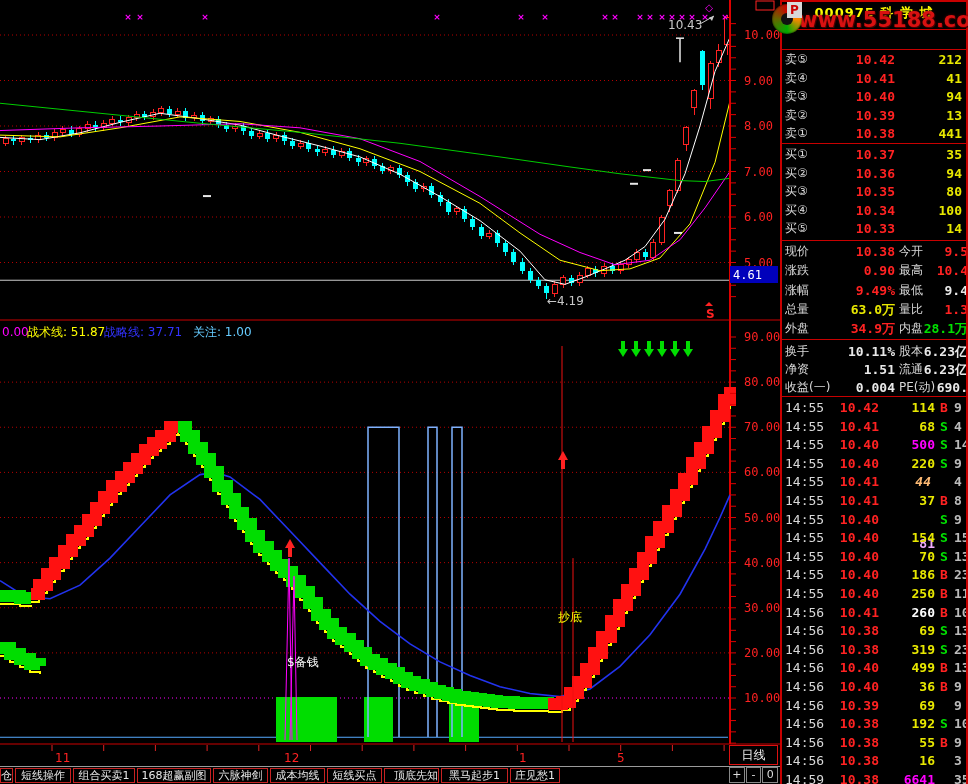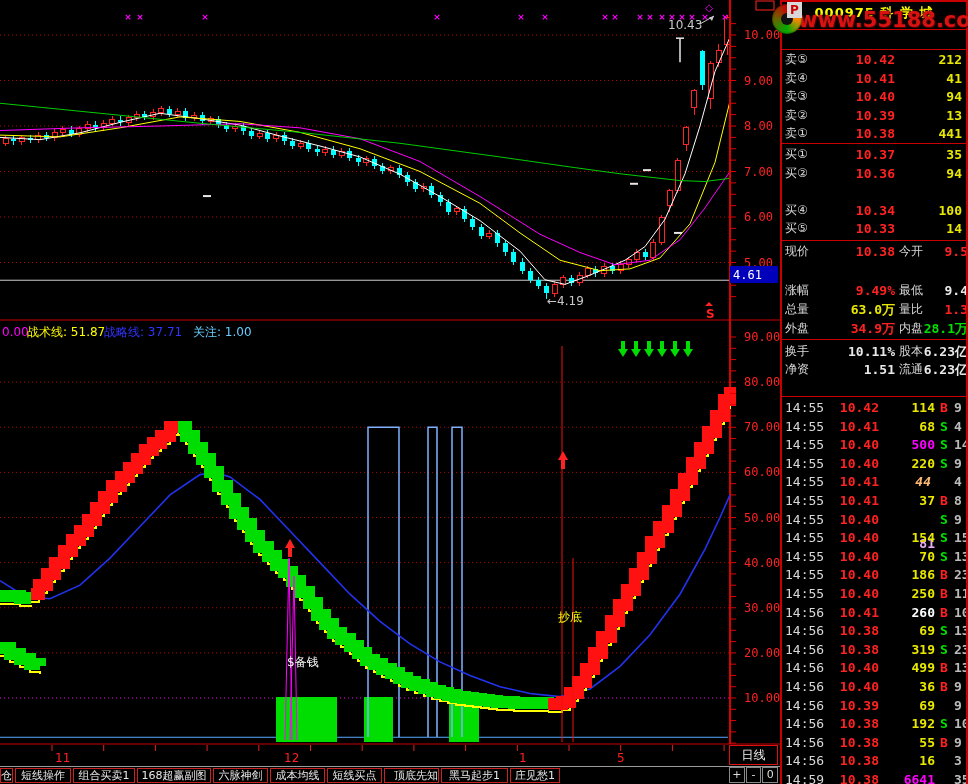--- a/index.html
+++ b/index.html
@@ -498,37 +498,48 @@
       <div class="prow" style="top: 143px;">
         <div class="lbl" style="left: 3px;">买①</div>
         <div class="num ralign" style="left: 45px; width: 68px; color: rgb(255, 34, 34);">10.37</div>
         <div class="num ralign" style="left: 120px; width: 60px; color: rgb(232, 232, 0);">35</div>
       </div>
       <div class="prow" style="top: 161.6px;">
         <div class="lbl" style="left: 3px;">买②</div>
         <div class="num ralign" style="left: 45px; width: 68px; color: rgb(255, 34, 34);">10.36</div>
         <div class="num ralign" style="left: 120px; width: 60px; color: rgb(232, 232, 0);">94</div>
       </div>
+      <div class="prow" style="top: 180.2px;">
+        <div class="lbl" style="left: 3px;">买③</div>
+        <div class="num ralign" style="left: 45px; width: 68px; color: rgb(255, 34, 34);">10.35</div>
+        <div class="num ralign" style="left: 120px; width: 60px; color: rgb(232, 232, 0);">80</div>
+      </div>
       <div class="prow" style="top: 198.8px;">
         <div class="lbl" style="left: 3px;">买④</div>
         <div class="num ralign" style="left: 45px; width: 68px; color: rgb(255, 34, 34);">10.34</div>
         <div class="num ralign" style="left: 120px; width: 60px; color: rgb(232, 232, 0);">100</div>
       </div>
       <div class="prow" style="top: 217.4px;">
         <div class="lbl" style="left: 3px;">买⑤</div>
         <div class="num ralign" style="left: 45px; width: 68px; color: rgb(255, 34, 34);">10.33</div>
         <div class="num ralign" style="left: 120px; width: 60px; color: rgb(232, 232, 0);">14</div>
       </div>
       <div class="sep" style="top: 237.5px;"></div>
       <div class="prow" style="top: 240px; padding-left: 40px;">
         <div class="lbl" style="left: 3px;">现价</div>
         <div class="num ralign" style="left: 40px; width: 73px; color: rgb(255, 34, 34);">10.38</div>
         <div class="lbl" style="left: 117px;">今开</div>
         <div class="num ralign" style="left: 140px; width: 46px; color: rgb(255, 34, 34);">9.5</div>
       </div>
+      <div class="prow" style="top: 259.3px;">
+        <div class="lbl" style="left: 3px;">涨跌</div>
+        <div class="num ralign" style="left: 40px; width: 73px; color: rgb(255, 34, 34);">0.90</div>
+        <div class="lbl" style="left: 117px;">最高</div>
+        <div class="num ralign" style="left: 140px; width: 46px; color: rgb(255, 34, 34);">10.4</div>
+      </div>
       <div class="prow" style="top: 278.6px;">
         <div class="lbl" style="left: 3px;">涨幅</div>
         <div class="num ralign" style="left: 40px; width: 73px; color: rgb(255, 34, 34);">9.49%</div>
         <div class="lbl" style="left: 117px;">最低</div>
         <div class="num ralign" style="left: 140px; width: 46px; color: rgb(232, 232, 232);">9.4</div>
       </div>
       <div class="prow" style="top: 297.9px;">
         <div class="lbl" style="left: 3px;">总量</div>
         <div class="num ralign" style="left: 40px; width: 73px; color: rgb(232, 232, 0);">63.0万</div>
         <div class="lbl" style="left: 117px;">量比</div>
@@ -545,20 +556,26 @@
         <div class="lbl" style="left: 3px;">换手</div>
         <div class="num ralign" style="left: 40px; width: 73px; color: rgb(232, 232, 232);">10.11%</div>
         <div class="lbl" style="left: 117px;">股本</div>
         <div class="num ralign" style="left: 140px; width: 46px; color: rgb(232, 232, 232);">6.23亿</div>
       </div>
       <div class="prow" style="top: 358px;">
         <div class="lbl" style="left: 3px;">净资</div>
         <div class="num ralign" style="left: 40px; width: 73px; color: rgb(232, 232, 232);">1.51</div>
         <div class="lbl" style="left: 117px;">流通</div>
         <div class="num ralign" style="left: 140px; width: 46px; color: rgb(232, 232, 232);">6.23亿</div>
+      </div>
+      <div class="prow" style="top: 376px;">
+        <div class="lbl" style="left: 3px;">收益(一)</div>
+        <div class="num ralign" style="left: 40px; width: 73px; color: rgb(232, 232, 232);">0.004</div>
+        <div class="lbl" style="left: 117px;">PE(动)</div>
+        <div class="num ralign" style="left: 140px; width: 46px; color: rgb(232, 232, 232);">690.</div>
       </div>
       <div class="sep" style="top: 394px;"></div>
       <div class="prow" style="top: 396px;">
         <div class="num" style="left: 3px; color: rgb(216, 216, 216); font-weight: normal;">14:55</div>
         <div class="num ralign" style="left: 40px; width: 57px; color: rgb(255, 34, 34);">10.42</div>
         <div class="num ralign" style="left: 100px; width: 53px; color: rgb(232, 232, 0);">114</div>
         <div class="num" style="left: 158px; color: rgb(255, 34, 34);">B</div>
         <div class="num" style="left: 172px; width: 14px; overflow: hidden; color: rgb(187, 187, 187);">9</div>
       </div>
       <div class="prow" style="top: 414.6px;">

